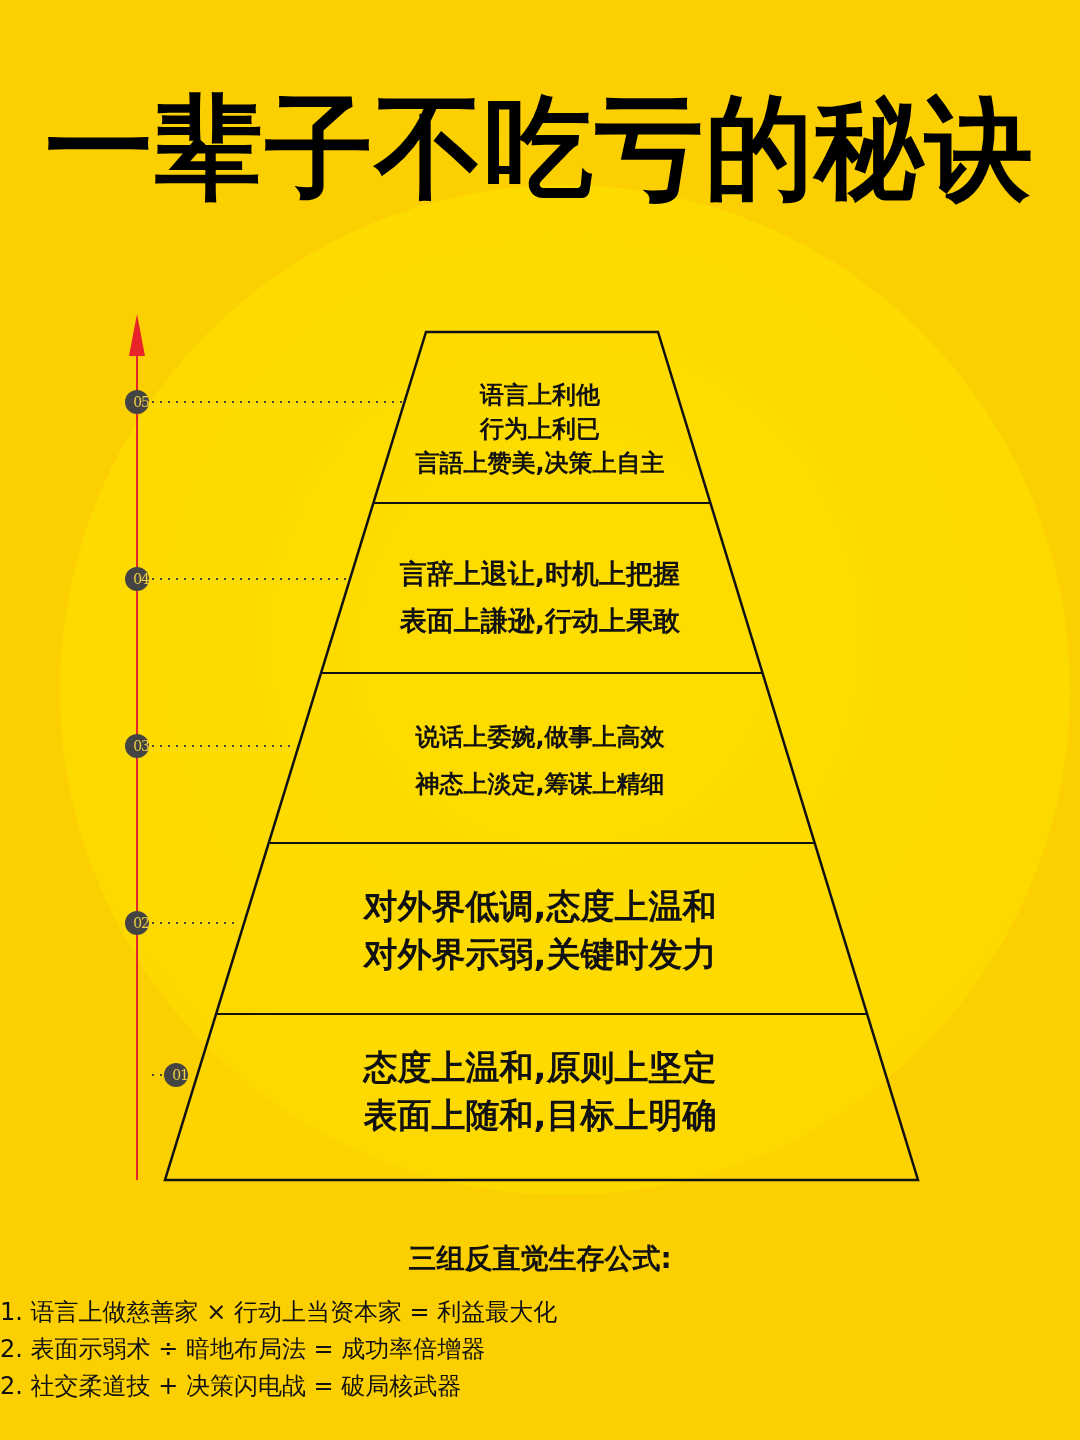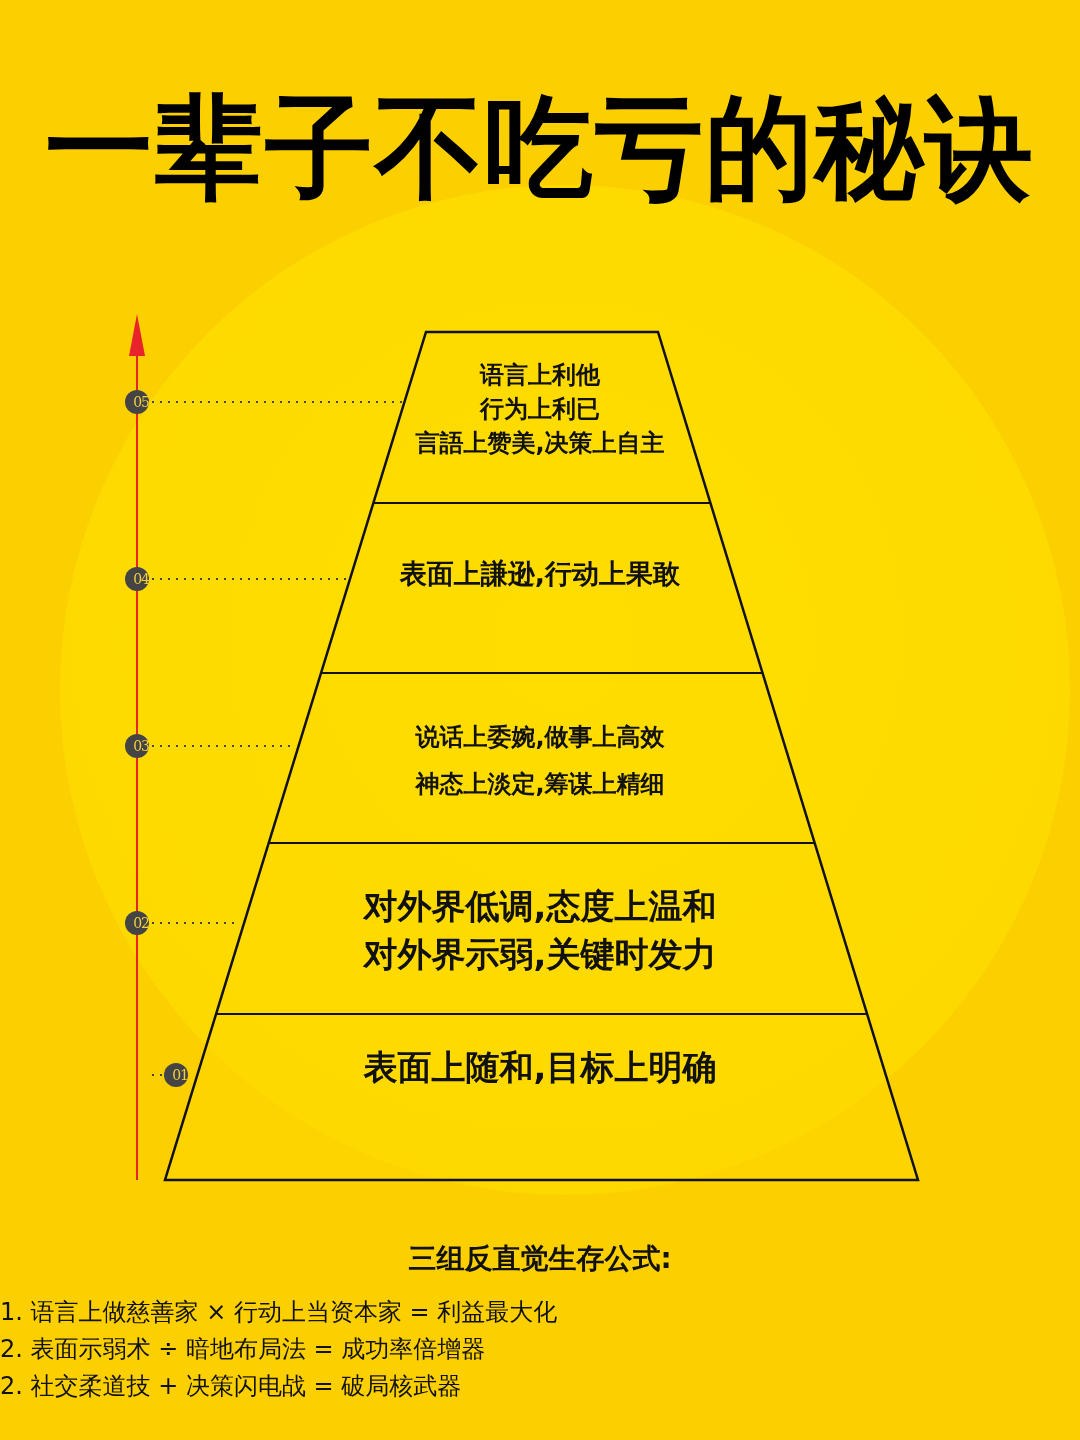--- a/index.html
+++ b/index.html
@@ -63,36 +63,38 @@
   <line x1="270" y1="843" x2="814" y2="843" stroke="#111" stroke-width="2"></line>
   <line x1="217" y1="1014" x2="867" y2="1014" stroke="#111" stroke-width="2"></line>
 </svg>
 
 <div class="badge" style="left:125px;top:390px;">05</div>
 <div class="badge" style="left:125px;top:567px;">04</div>
 <div class="badge" style="left:125px;top:734px;">03</div>
 <div class="badge" style="left:125px;top:911px;">02</div>
 <div class="badge" style="left:125px;top:1063px;margin-left:39px;">01</div>
 
-<div class="tier-text" style="left:340px;width:400px;top:358px;font-size:24px;line-height:34px;">
+<div class="tier-text" style="left:340px;width:400px;top:378px;font-size:24px;line-height:34px;">
   <div>语言上利他</div>
   <div>行为上利已</div>
   <div>言語上赞美,决策上自主</div>
 </div>
 <div class="tier-text" style="left:290px;width:500px;top:550px;font-size:27px;line-height:47px;">
+  <div>言辞上退让,时机上把握</div>
   <div>表面上謙逊,行动上果敢</div>
 </div>
 <div class="tier-text" style="left:240px;width:600px;top:714px;font-size:24px;line-height:47px;">
   <div>说话上委婉,做事上高效</div>
   <div>神态上淡定,筹谋上精细</div>
 </div>
 <div class="tier-text" style="left:240px;width:600px;top:882px;font-size:34px;line-height:48px;">
   <div>对外界低调,态度上温和</div>
   <div>对外界示弱,关键时发力</div>
 </div>
 <div class="tier-text" style="left:240px;width:600px;top:1043px;font-size:34px;line-height:48px;">
+  <div>态度上温和,原则上坚定</div>
   <div>表面上随和,目标上明确</div>
 </div>
 
 <div class="formula-title">三组反直觉生存公式:</div>
 <div class="formula" style="top:1296px;">1. 语言上做慈善家 × 行动上当资本家 = 利益最大化</div>
 <div class="formula" style="top:1333px;">2. 表面示弱术 ÷ 暗地布局法 = 成功率倍增器</div>
 <div class="formula" style="top:1370px;">2. 社交柔道技 + 决策闪电战 = 破局核武器</div>
 
 </body></html>

